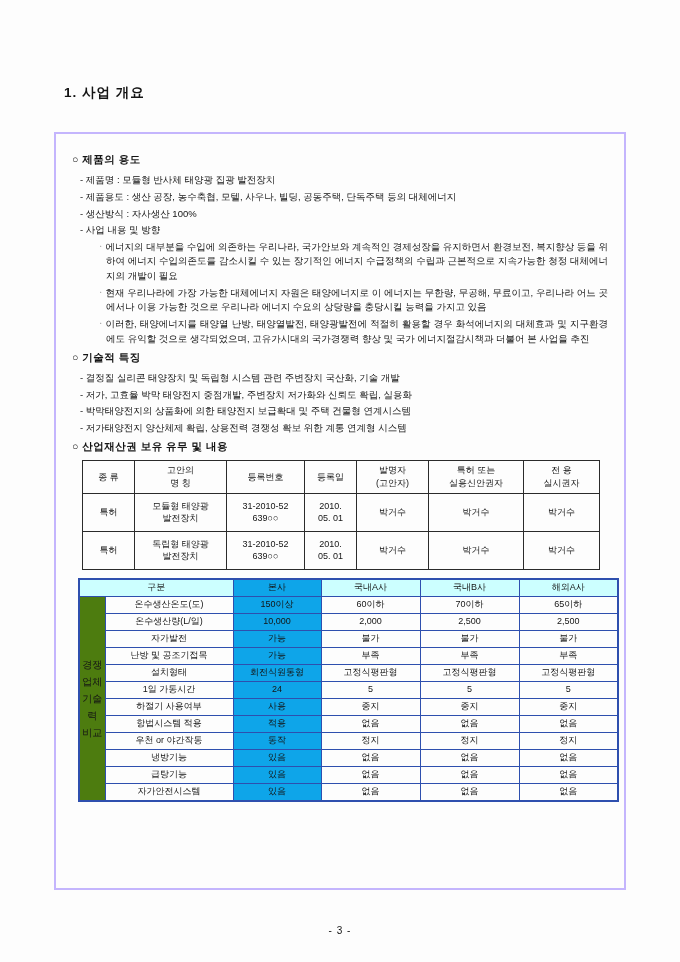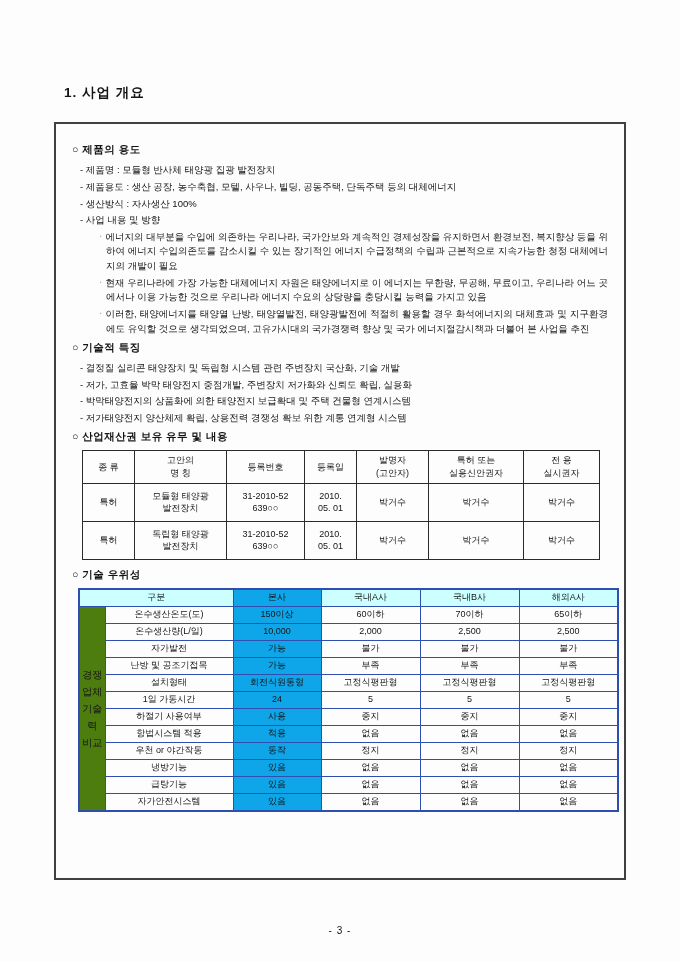--- a/index.html
+++ b/index.html
@@ -6,22 +6,22 @@
   body{
     width:680px;height:962px;position:relative;
     background:#fdfdfd;color:#141414;
     font-family:"Liberation Sans","DejaVu Sans",sans-serif;
   }
   .page-title{
     position:absolute;left:64px;top:84px;
     font-size:13.5px;font-weight:bold;letter-spacing:1px;
   }
   .content-box{
-    position:absolute;left:54px;top:122px;width:572px;height:758px;
-    border:2px solid #404040;box-sizing:border-box;
+    position:absolute;left:54px;top:132px;width:572px;height:758px;
+    border:2px solid #c4b5fd;box-sizing:border-box;
     padding:14px 14px 8px 16px;
   }
   .section-heading{
     font-size:10.5px;font-weight:bold;letter-spacing:.5px;
     margin:5px 0 6px 0;
   }
   .item{
     font-size:9.5px;line-height:1.45;margin:3px 0 3px 8px;
   }
   .bullet{
@@ -123,21 +123,20 @@
 639○○</td>
       <td>2010.
 05. 01</td>
       <td>박거수</td>
       <td>박거수</td>
       <td>박거수</td>
     </tr>
   </tbody>
     </table>
 
-  <div class="section-heading">○ 기술 우위성</div>
   <table class="comp-table">
     <colgroup>
       <col style="width:26px">
         <col style="width:128px">
         <col style="width:88px">
       <col style="width:99px">
         <col style="width:99px">
         <col style="width:99px">
     </colgroup>
     <tbody>

